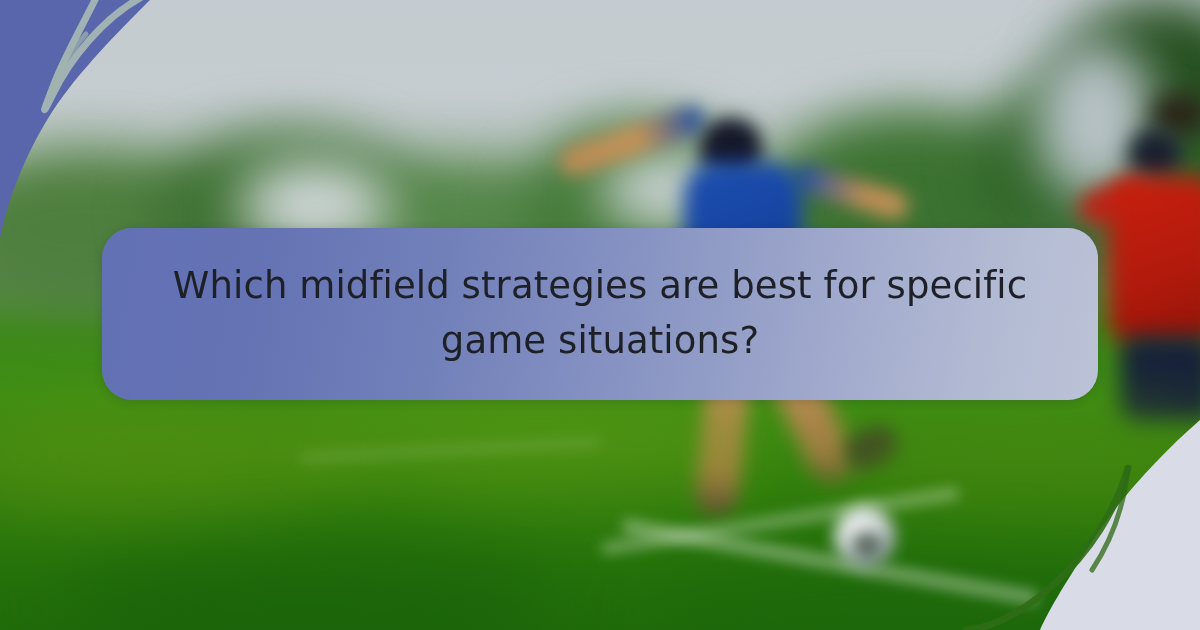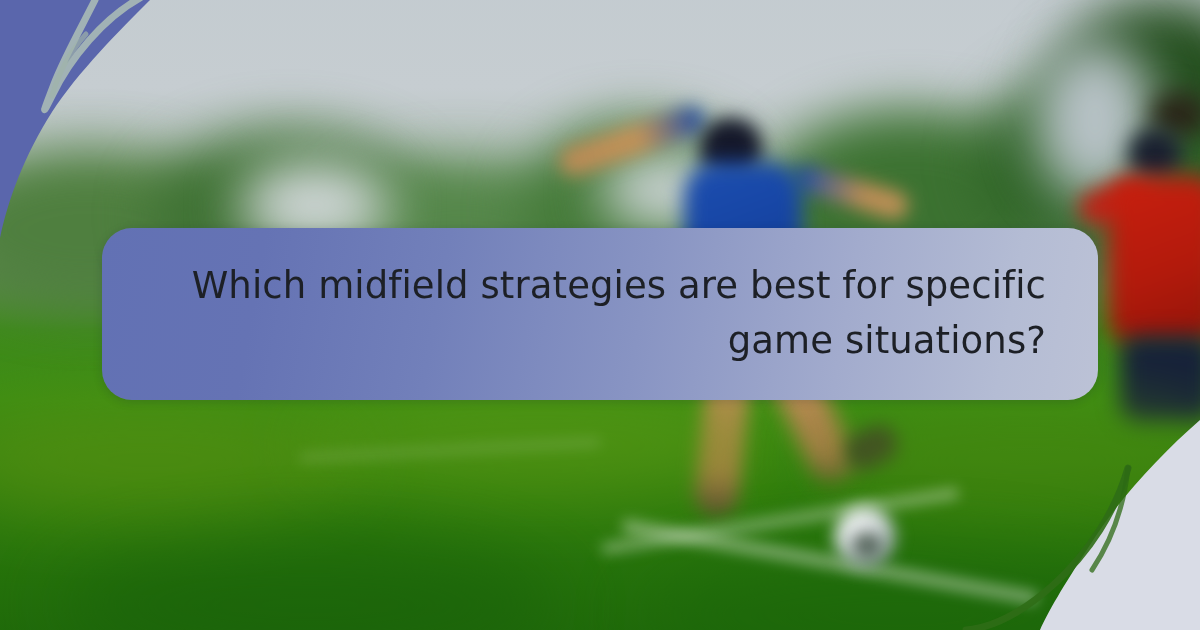--- a/index.html
+++ b/index.html
@@ -212,21 +212,21 @@
     box-shadow: 0 2px 10px rgba(20, 28, 50, .18);
     display: flex;
     align-items: center;
     justify-content: center;
     box-sizing: border-box;
     padding: 0 52px;
   }
   .card-text {
     margin: 0;
     width: 100%;
-    text-align: right;
+    text-align: center;
     color: #1d2026;
     font-size: 37px;
     line-height: 1.48;
     font-weight: 400;
     letter-spacing: .1px;
   }
 </style>
 </head>
 <body>
 

